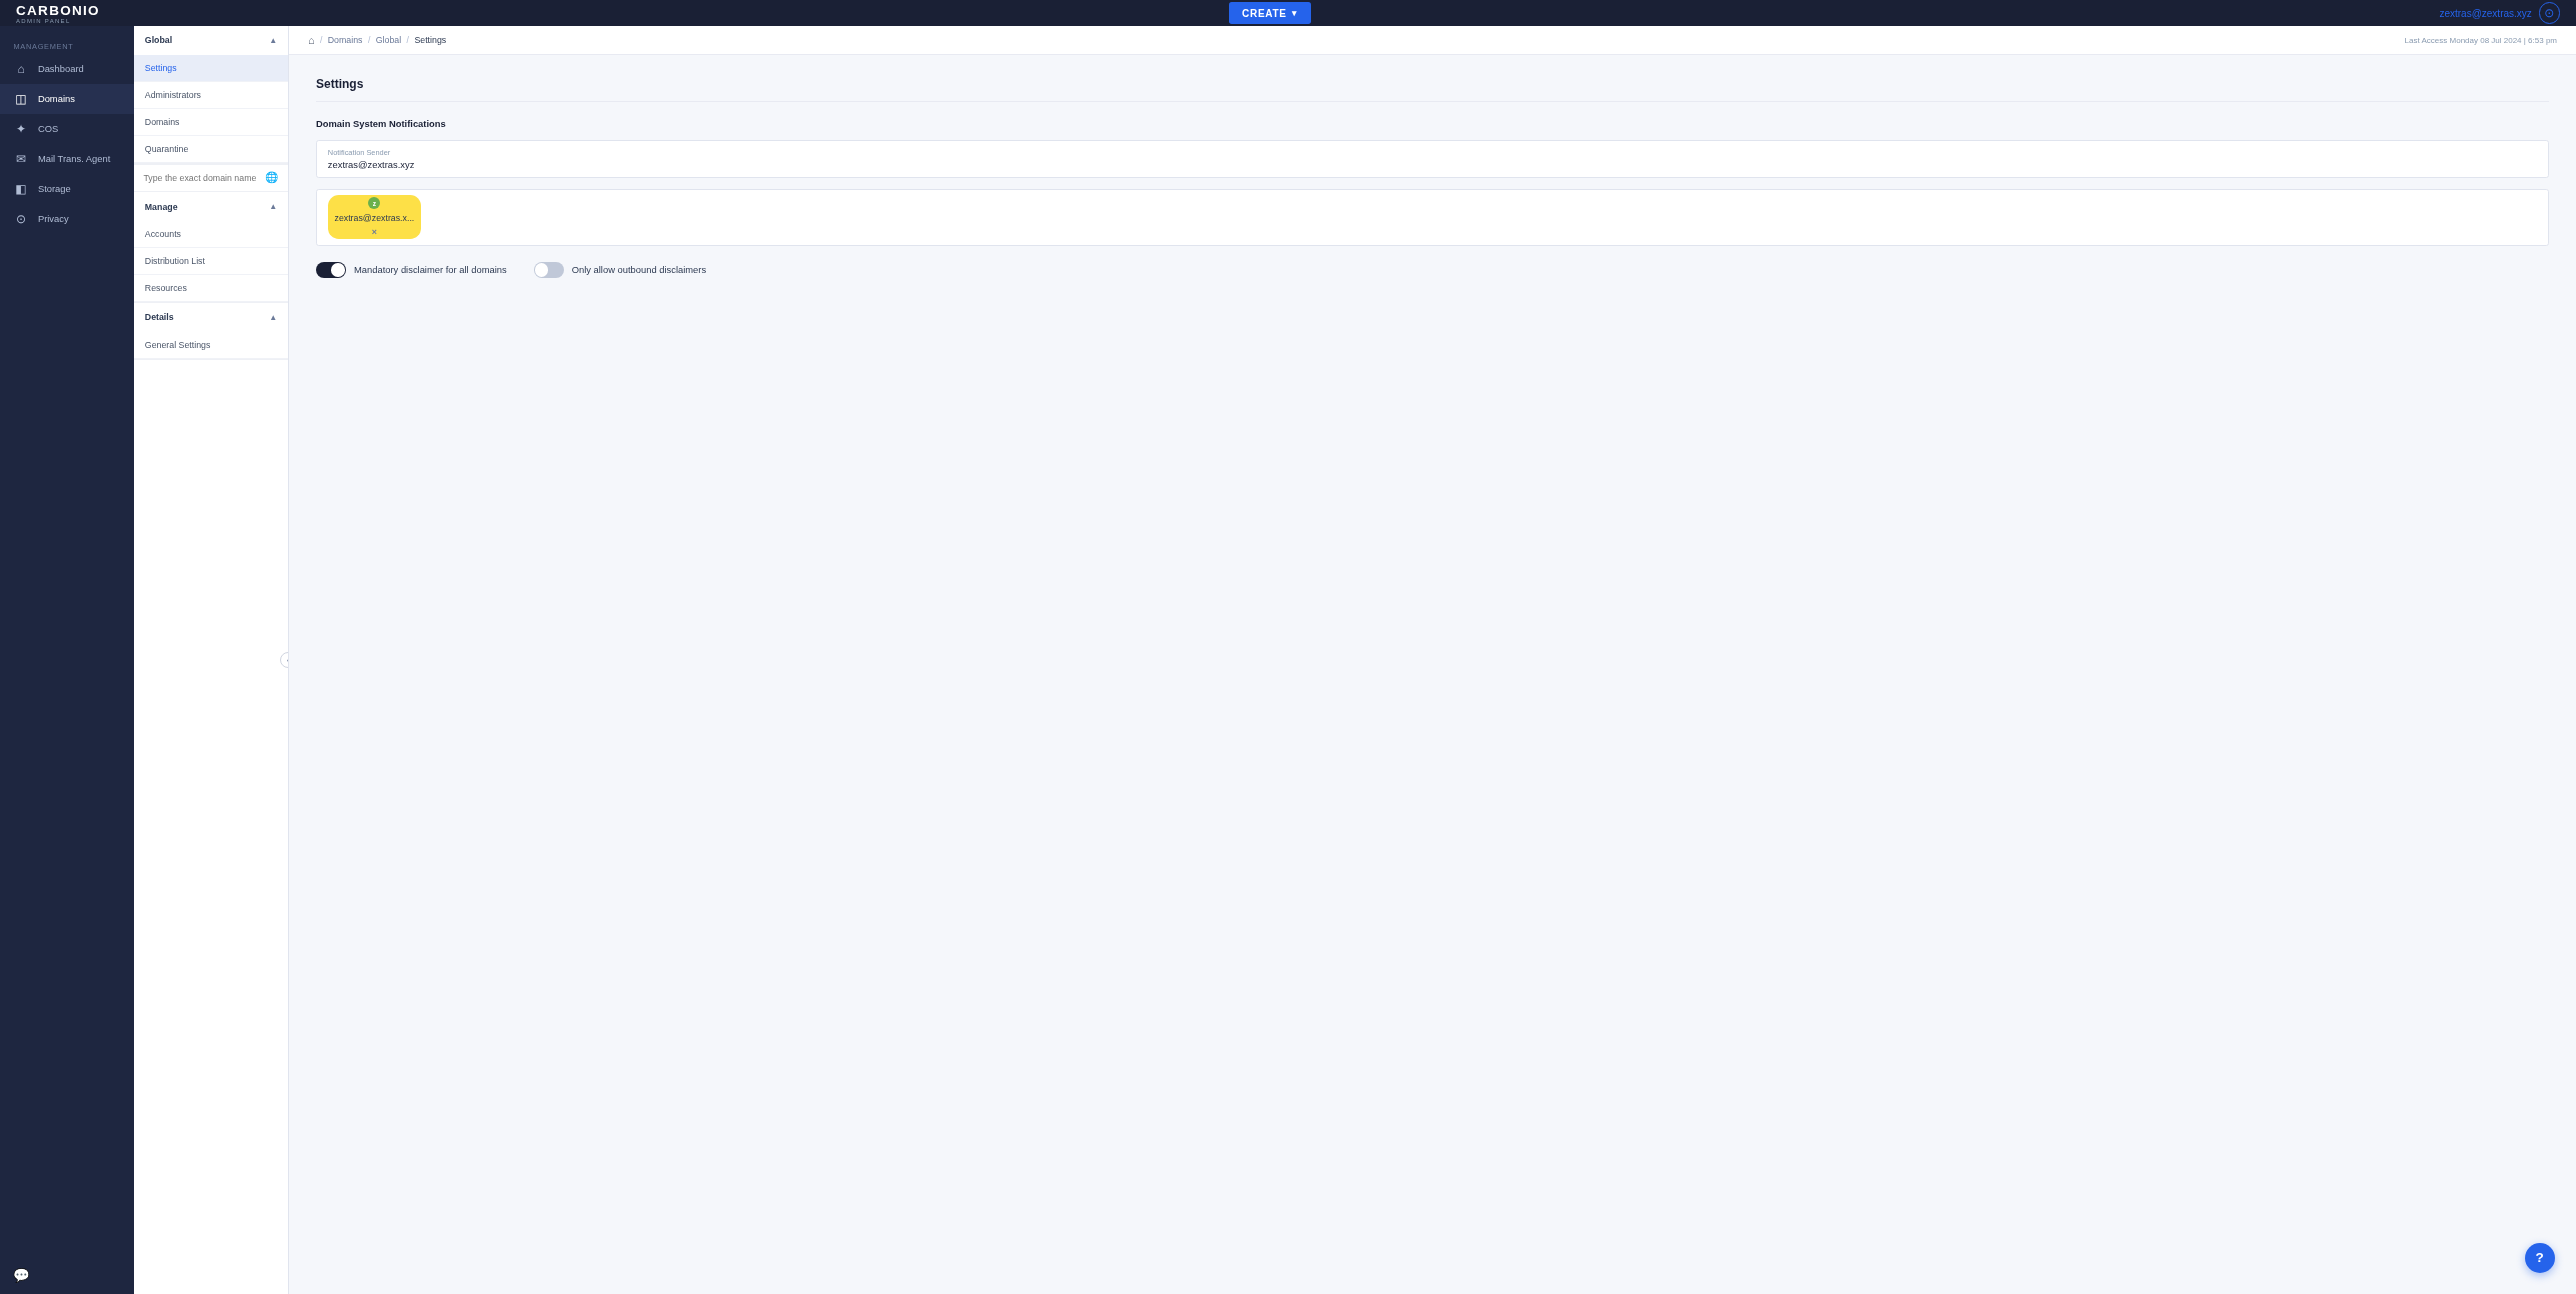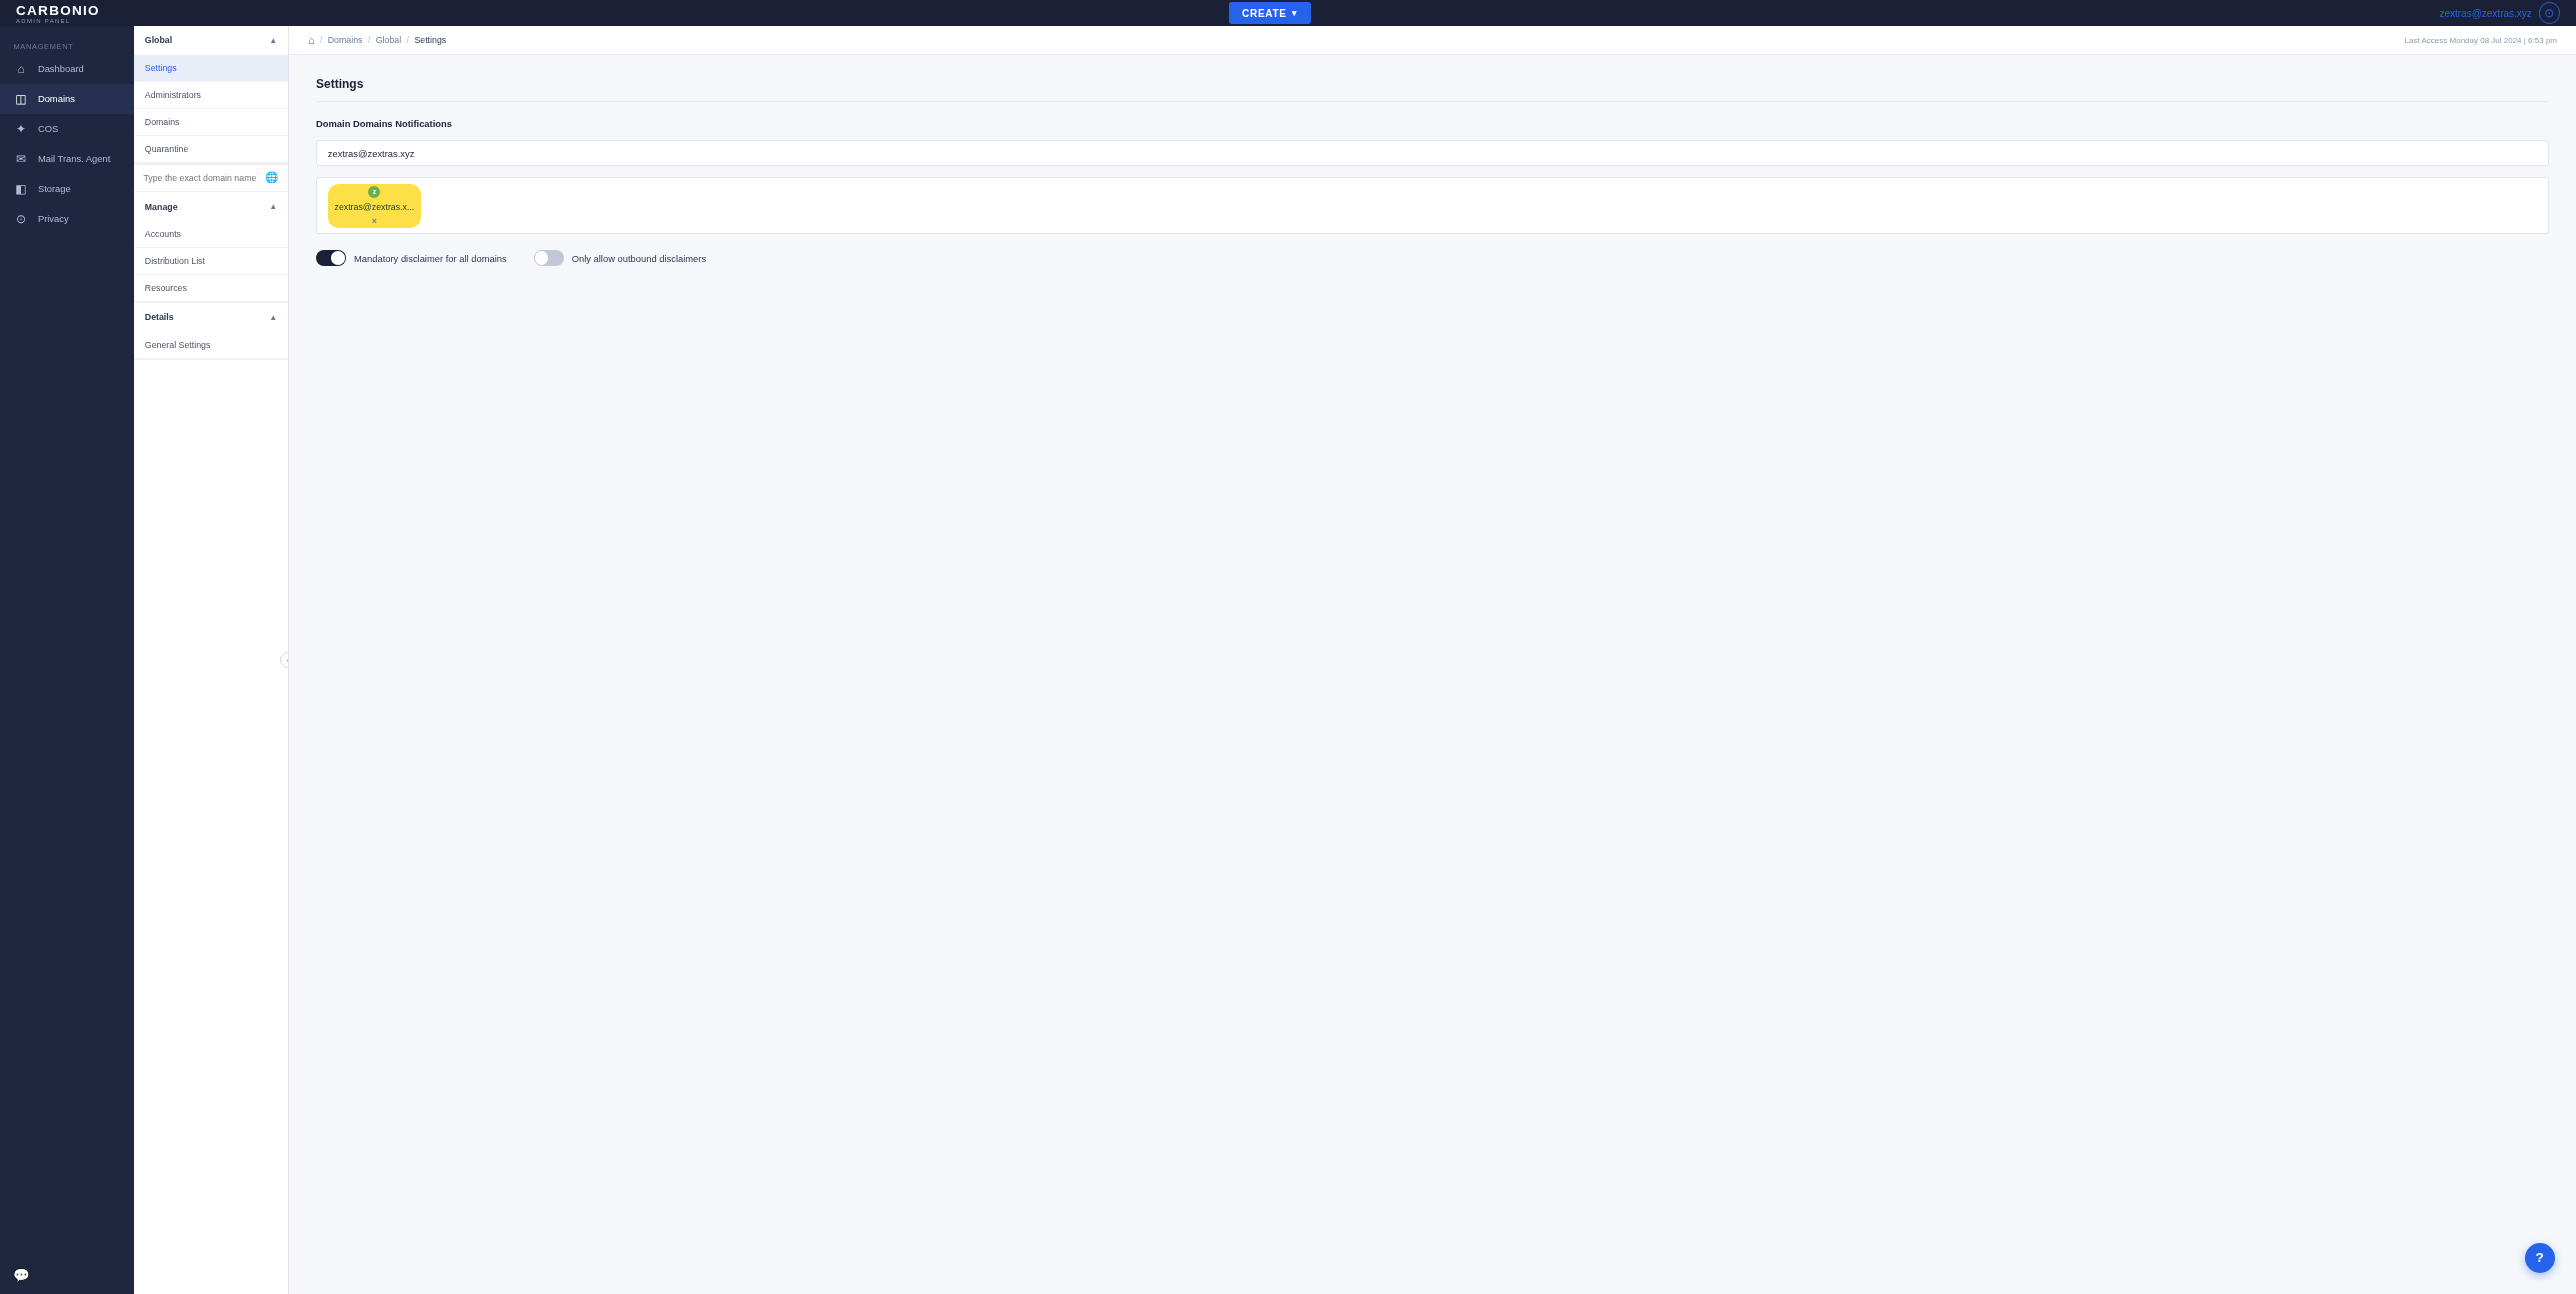--- a/index.html
+++ b/index.html
@@ -491,23 +491,24 @@
         <a href="#">Global</a>
         <span class="sep">/</span>
         <span class="active-crumb">Settings</span>
       </div>
       <span class="last-access">Last Access Monday 08 Jul 2024 | 6:53 pm</span>
     </div>
 
     <div class="content-area">
       <div class="page-title">Settings</div>
 
-      <div class="section-title">Domain Domains Notifications</div>
+      <div class="section-title">Domain System Notifications</div>
 
       <div class="form-field">
+        <div class="form-field-label">Notification Sender</div>
         <div class="form-field-value">zextras@zextras.xyz</div>
       </div>
 
       <div class="form-field tag-field">
         <div class="tag">
           <div class="tag-avatar">z</div>
           <span>zextras@zextras.x...</span>
           <span class="remove-tag">×</span>
         </div>
       </div>

